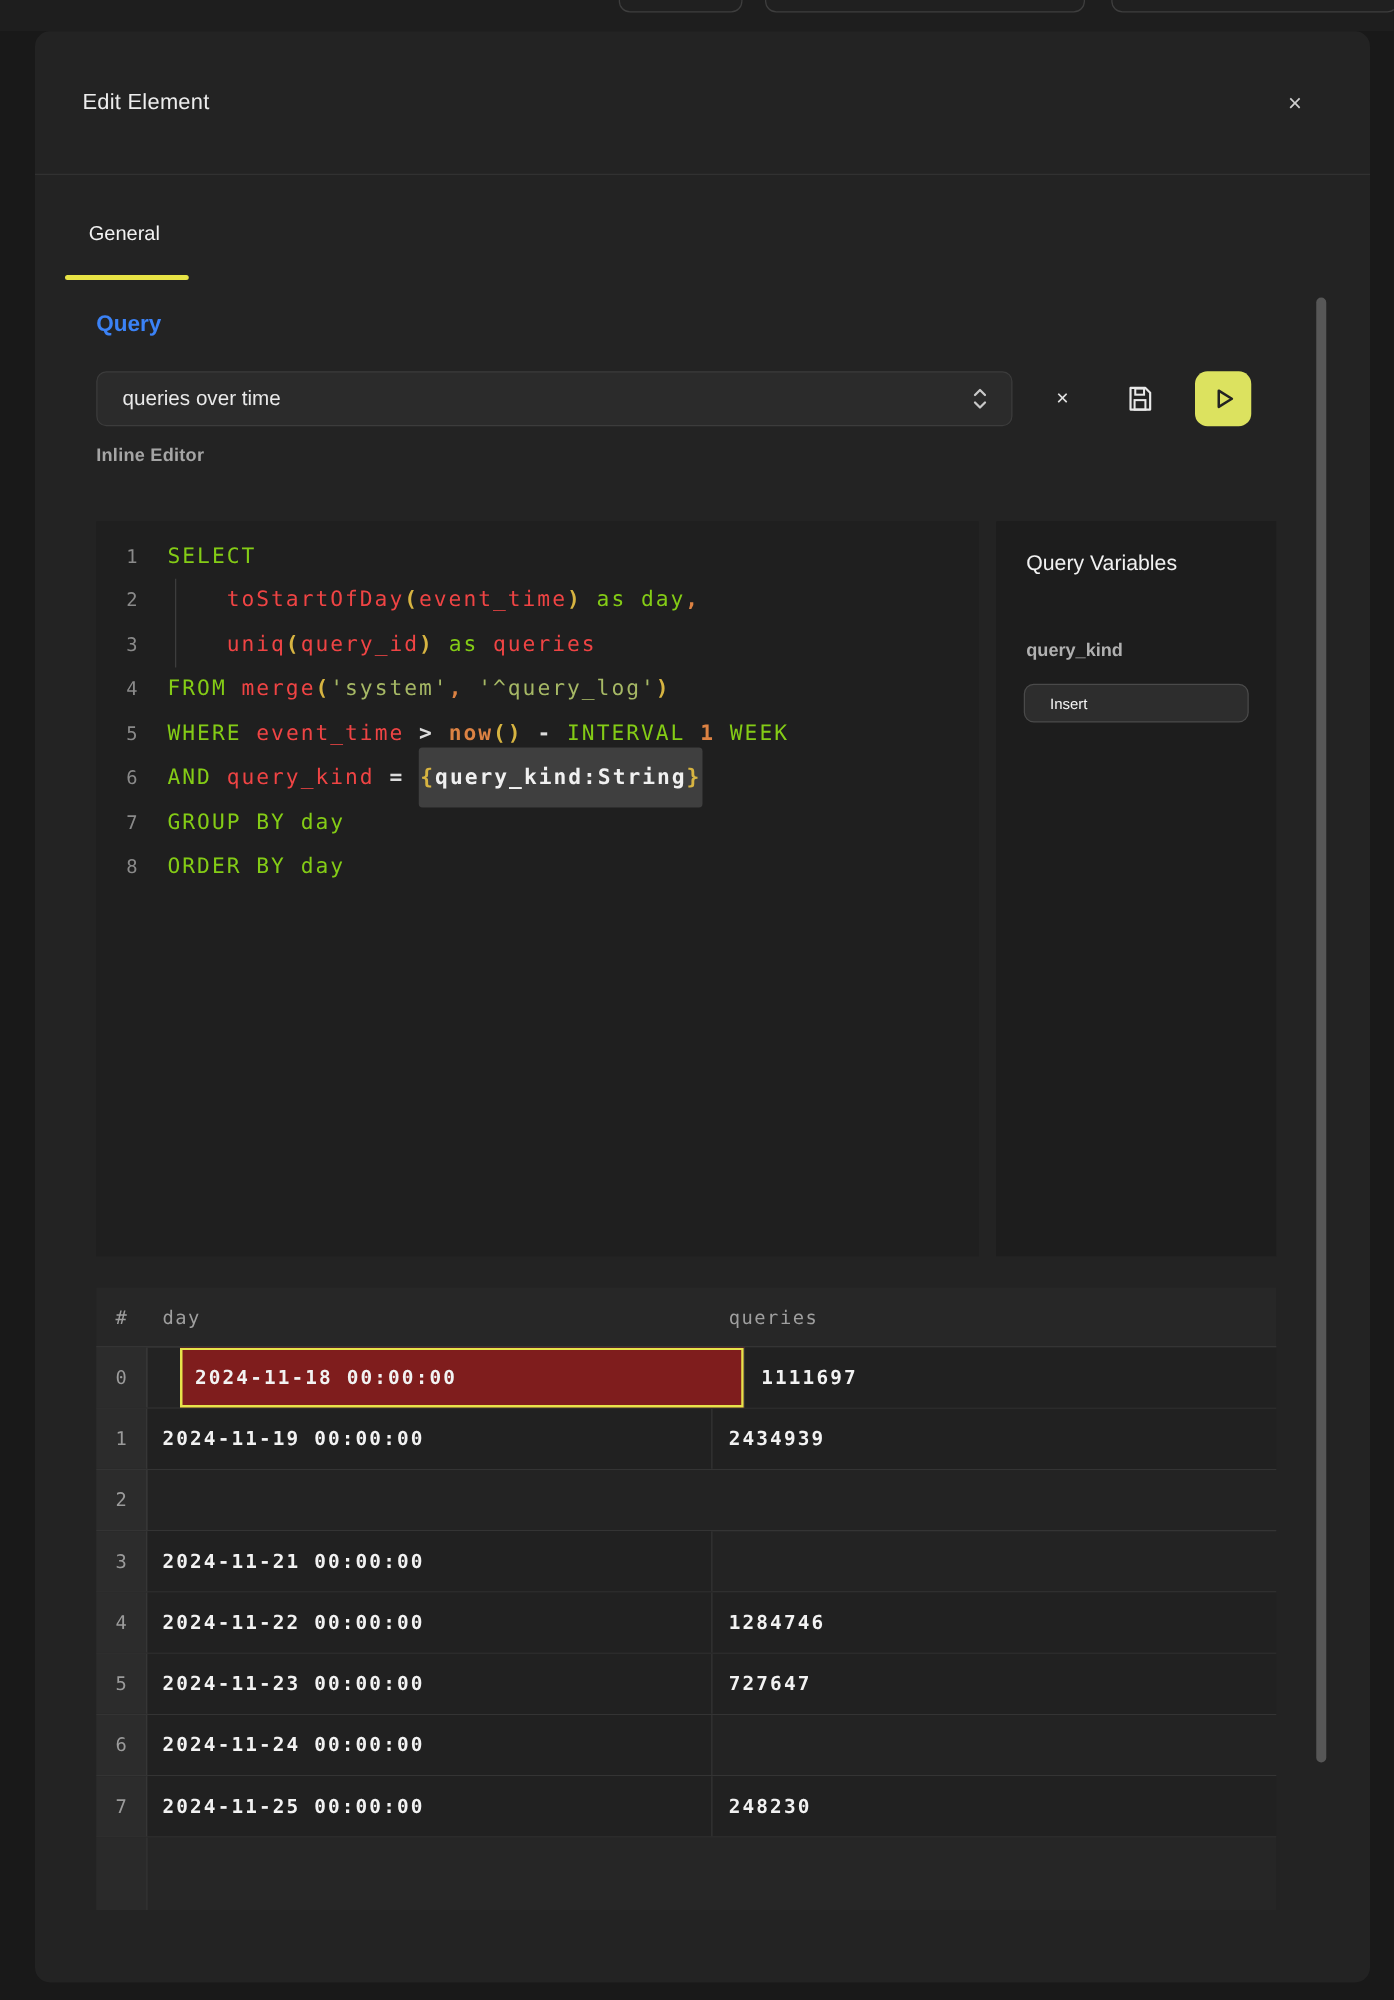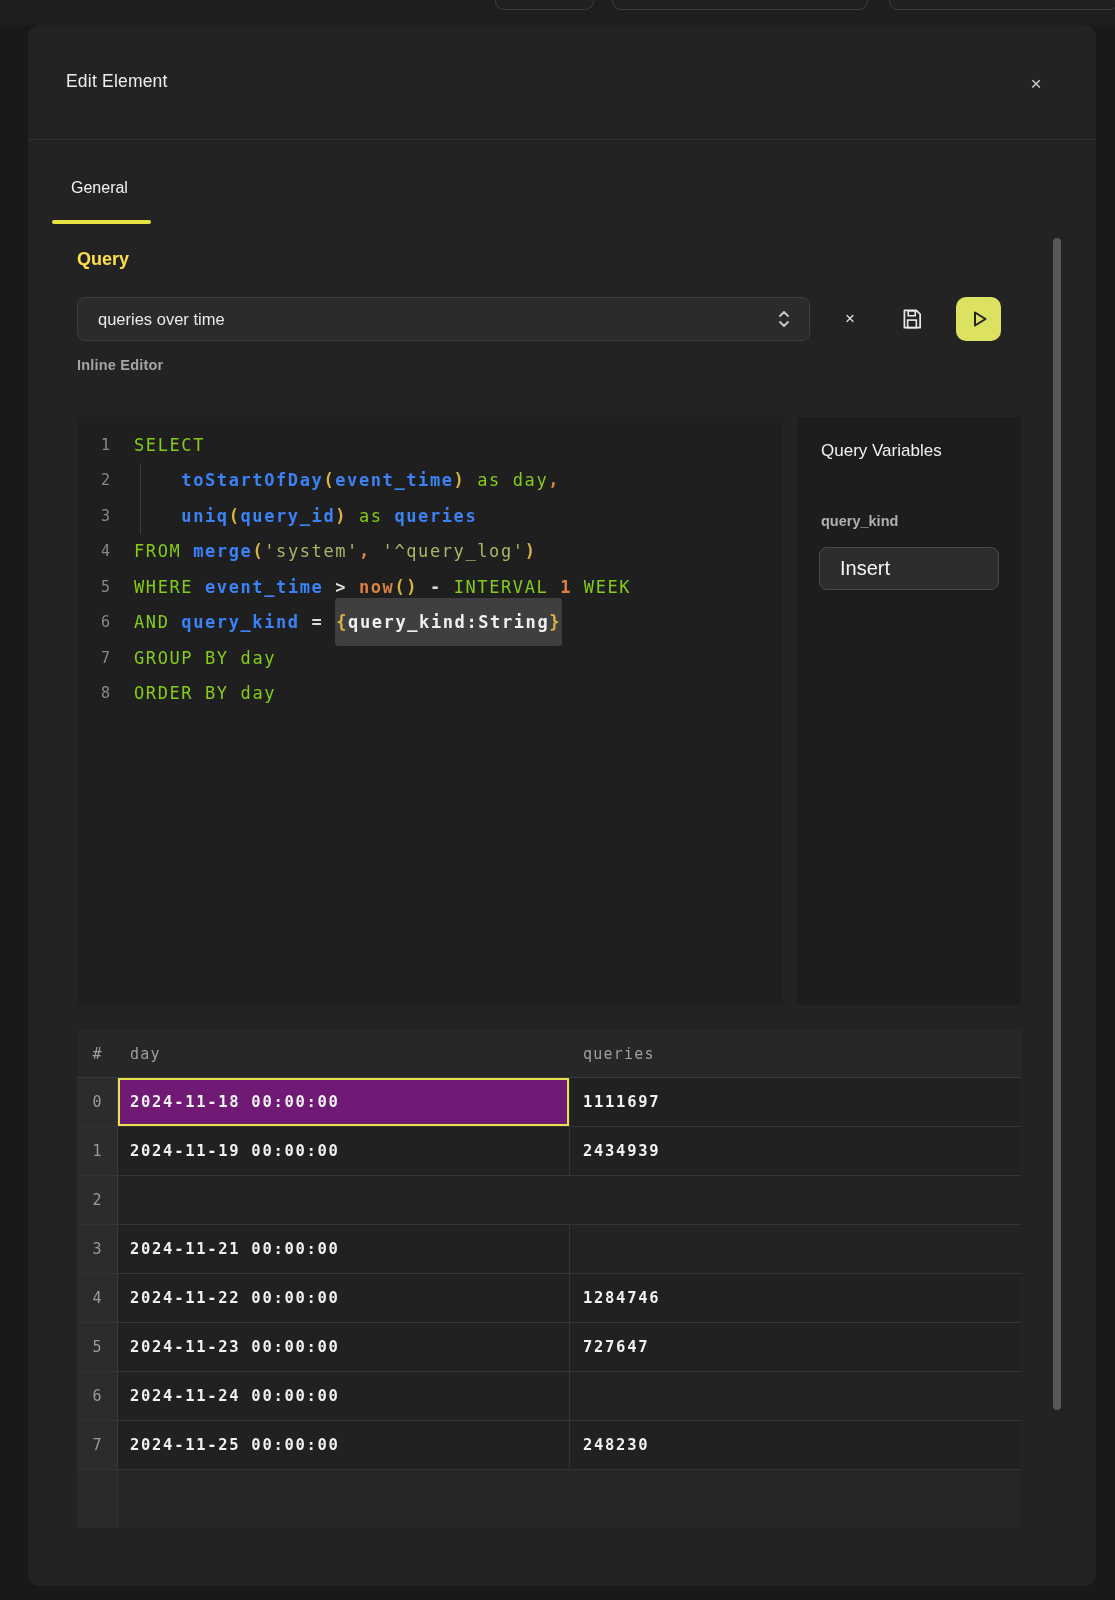--- a/index.html
+++ b/index.html
@@ -49,21 +49,21 @@
     font-size:16px; color:#f2f2f2;
   }
   .tab-underline {
     position:absolute; left:24px; top:195px; width:99px; height:4px;
     background:#e7e345; border-radius:2px;
   }
 
   
   .query-heading {
     position:absolute; left:49px; top:224px;
-    font-size:18px; font-weight:700; color:#fde047;
+    font-size:18px; font-weight:700; color:#3b82f6;
   }
   .query-select {
     position:absolute; left:49px; top:272px; width:733px; height:44px;
     background:#2b2b2b; border:1px solid #3c3c3c; border-radius:8px;
     display:flex; align-items:center; padding:0 16px 0 20px;
     cursor:pointer;
   }
   .query-select .value { font-size:16.5px; color:#e9e9e9; flex:1; }
   .icon-btn {
     position:absolute; display:flex; align-items:center; justify-content:center;
@@ -97,21 +97,21 @@
   }
   .gutter-num {
     width:33px; flex:none; text-align:right;
     color:#8a8a8a; font-size:15px; letter-spacing:0;
   }
   .code-text { margin-left:24px; white-space:pre; }
   .indent-guide {
     position:absolute; left:63px; top:46px; width:1px; height:71px; background:#3d3d3d;
   }
   .tk-kw { color:#84cc16; }
-  .tk-id { color:#3b82f6; font-weight:700;margin-top:20px; }
+  .tk-id { color:#ef4444; font-weight:400;margin-top:20px; }
   .tk-pa { color:#d7b441; font-weight:700; }
   .tk-st { color:#a6b865; }
   .tk-or { color:#dc8243; font-weight:700; }
   .tk-op { color:#dcdcdc; font-weight:700; }
   .tk-sp { }
   .tk-var {
     background:#3f3f3f; border-radius:3px; padding:14px 1px; font-weight:700; color:#f0f0f0;
   }
   .tk-var .brace { color:#d7b441; }
 
@@ -121,24 +121,24 @@
   }
   .vars-heading {
     position:absolute; left:24px; top:24px;
     font-size:17px; font-weight:500; color:#f2f2f2;
   }
   .var-name {
     position:absolute; left:24px; top:96px;
     font-size:14.5px; font-weight:600; color:#b0b0b0;
   }
   .insert-btn {
-    position:absolute; left:22px; top:130px; width:180px; height:43px;
+    position:absolute; left:22px; top:130px; width:180px; height:31px;
     background:#2d2d2d; border:1px solid #4a4a4a; border-radius:8px;
     display:flex; align-items:center; padding-left:20px;
-    font-size:20px; color:#f5f5f5; cursor:pointer;
+    font-size:12px; color:#f5f5f5; cursor:pointer;
   }
 
   
   .results {
     position:absolute; left:49px; top:1005px; width:944px;
     font-family:"DejaVu Sans Mono", monospace;
   }
   .t-header {
     display:flex; height:48px; background:#272727;
     border-bottom:1px solid #3a3a3a;
@@ -158,21 +158,22 @@
     background:#2c2c2c; color:#9b9b9b; font-weight:400; font-size:15px; letter-spacing:0;
     border-right:1px solid #3a3a3a;
   }
   .cell-day {
     width:452px; flex:none; padding-left:12px; background:#212121;
     border-right:1px solid #343434; position:relative;
   }
   .cell-q { flex:1; padding-left:13px; background:#212121; }
   .cell-day.sel {
     box-shadow: inset 0 0 0 2px #e7e34b;
-    background:#701a75;
+    background:#7f1d1d;
+    margin-left:26px;
   }
   .t-footer { height:58px; background:#262626; display:flex; }
   .t-footer .f-idx { width:41px; background:#2a2a2a; border-right:1px solid #333; }
 
   
   .scroll-thumb {
     position:absolute; left:1025px; top:213px; width:8px; height:1172px;
     background:#575757; border-radius:4px;
   }
 </style>

